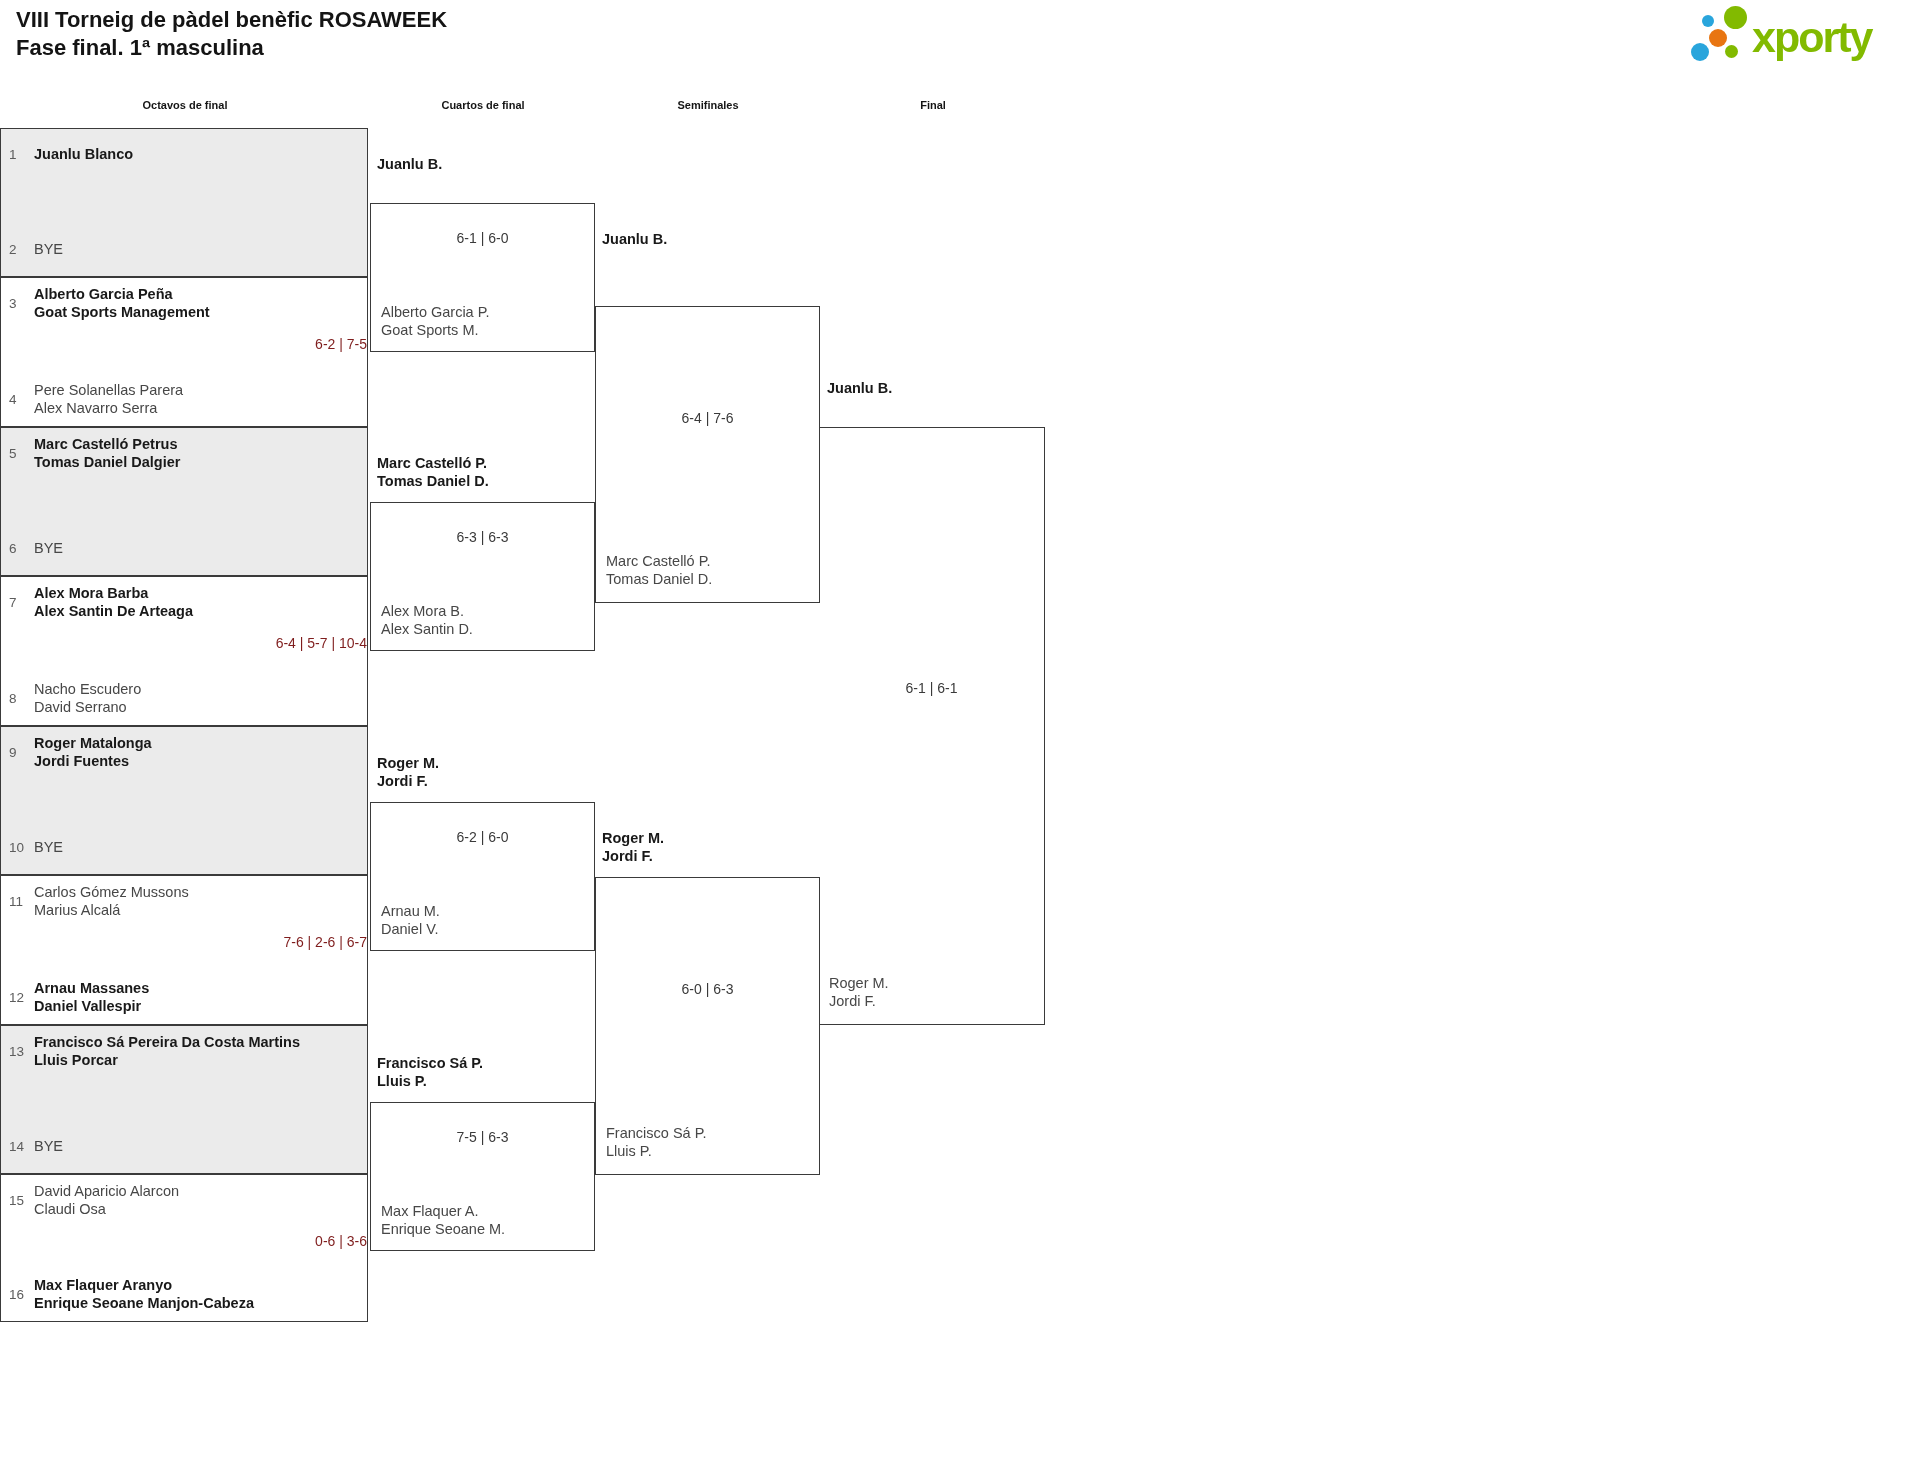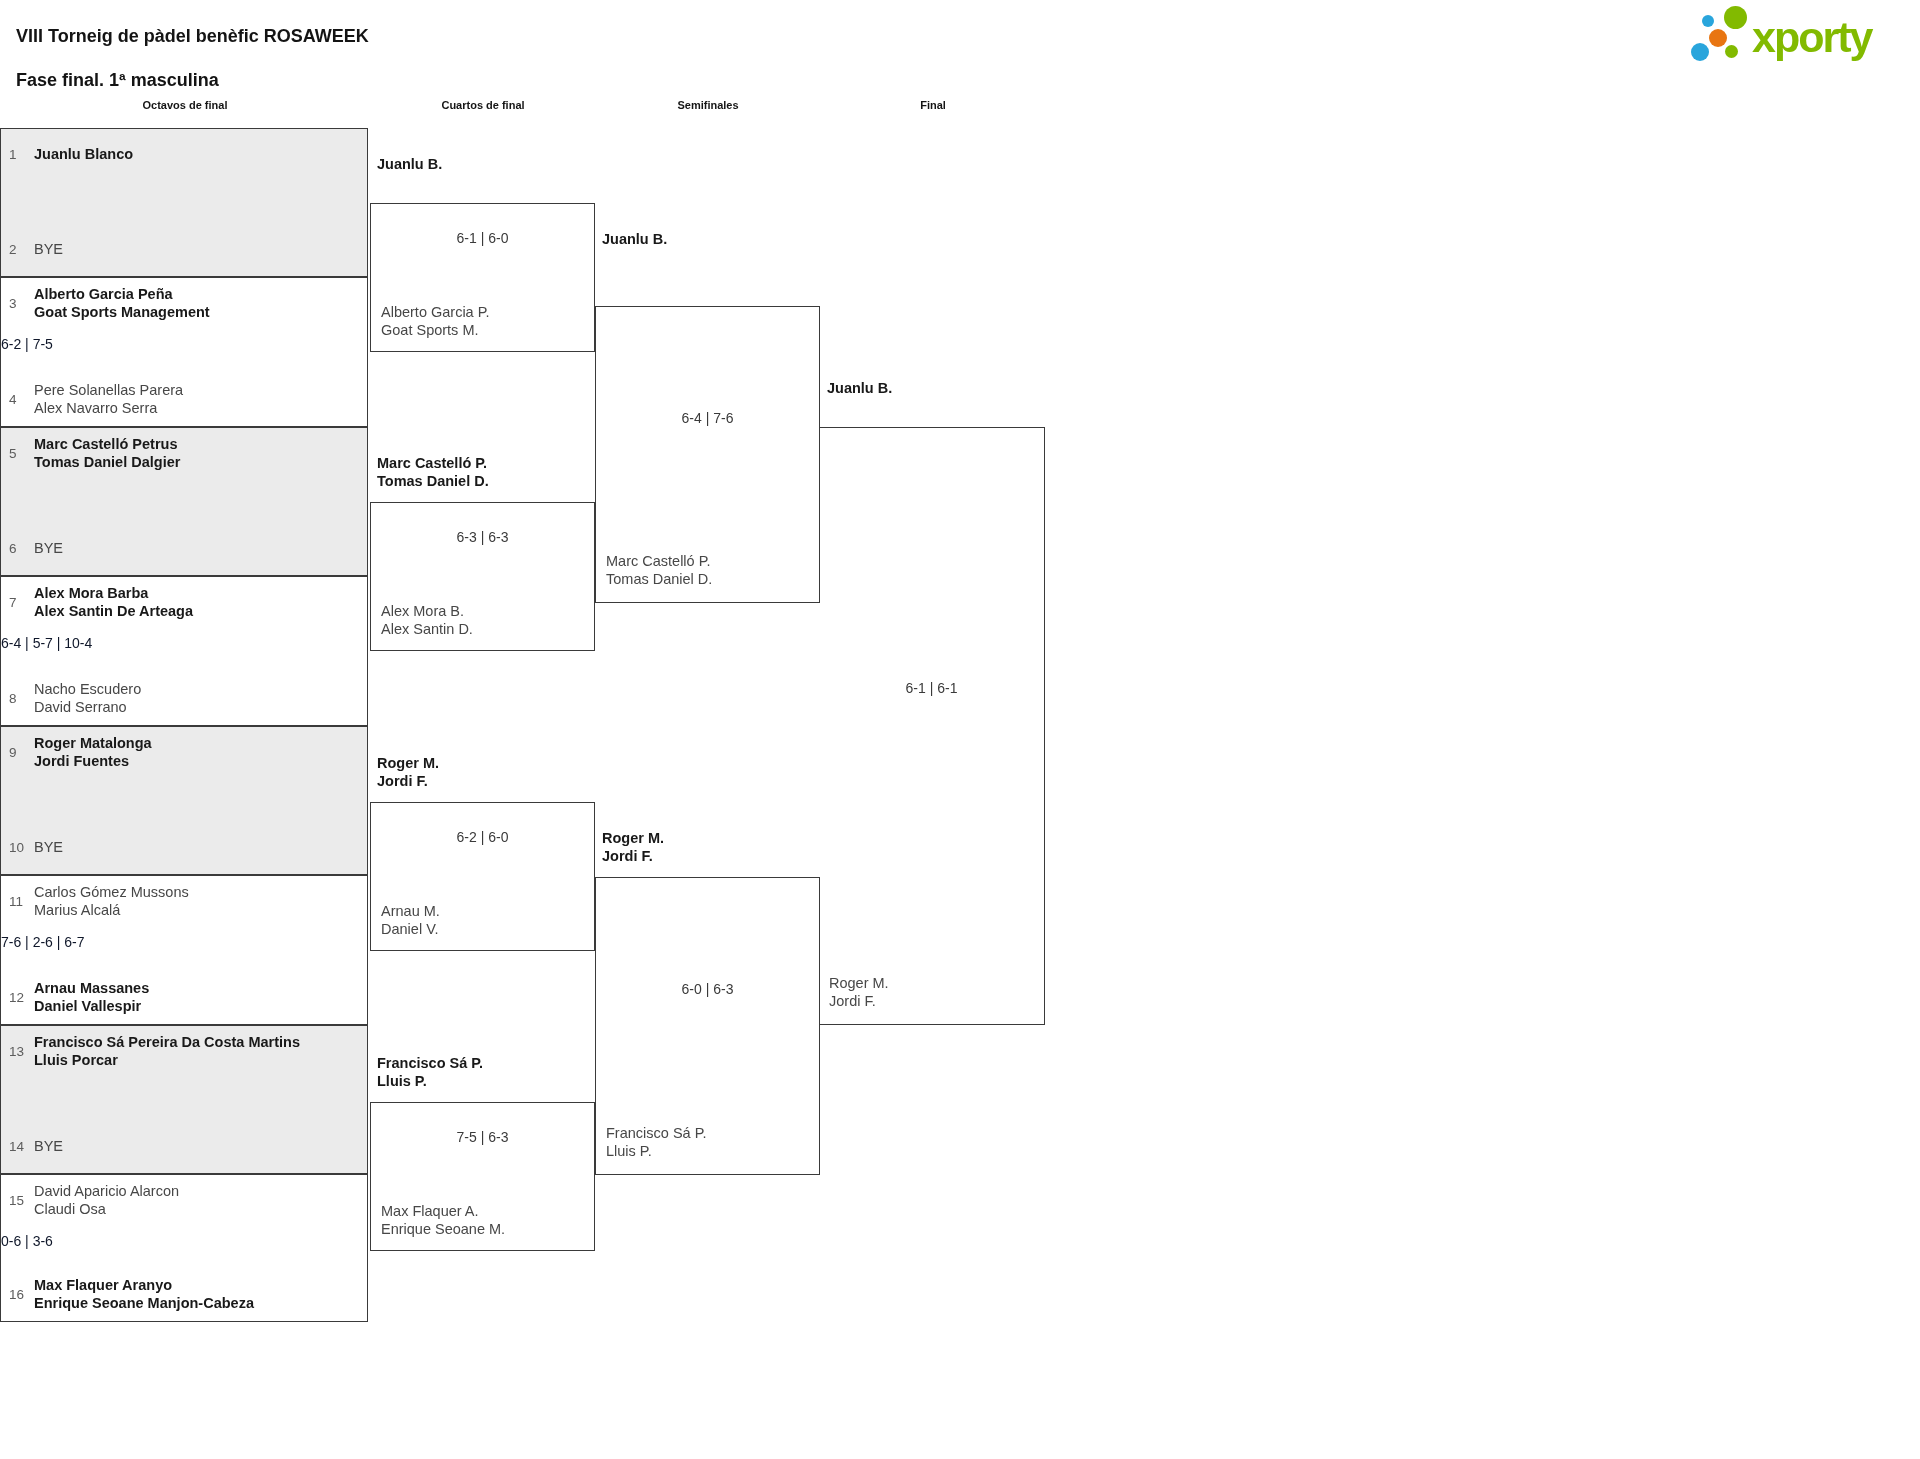--- a/index.html
+++ b/index.html
@@ -1,21 +1,21 @@
 <!DOCTYPE html>
 <html><head>
 <meta charset="utf-8">
 <style>
   html,body{margin:0;padding:0;background:#fff;}
   body{font-family:"Liberation Sans",sans-serif;color:#1a1a1a;}
   #page{position:relative;width:1920px;height:1459px;background:#fff;overflow:hidden;}
 
   
   .title-wrap{position:absolute;left:16px;top:6px;}
-  .title-line{font-size:18px;font-weight:700;line-height:28px;color:#141414;margin-top:16px;}
+  .title-line{font-size:22px;font-weight:700;line-height:28px;color:#141414;}
 
   
   .logo{position:absolute;left:1690px;top:4px;width:226px;height:68px;}
   .dot{position:absolute;border-radius:50%;}
   .logo-text{position:absolute;left:62px;top:8px;font-size:43px;font-weight:700;
              letter-spacing:-2px;line-height:50px;color:#82ba00;}
 
   
   .colhead{position:absolute;top:99px;transform:translateX(-50%);
            font-size:11px;font-weight:700;color:#151515;white-space:nowrap;}
@@ -25,22 +25,22 @@
        border:1.5px solid #3a3a3a;box-sizing:border-box;}
   .oct.bye{background:#ebebeb;}
   .slot{position:absolute;left:8px;right:6px;display:flex;align-items:center;
         gap:7px;min-height:38px;}
   .slot-a{top:6px;}
   .slot-b{bottom:8px;}
   .seed{flex:none;width:18px;font-size:13.5px;color:#5c5c5c;}
   .names{min-width:0;}
   .nm{display:block;font-size:14.5px;line-height:18px;color:#474747;white-space:nowrap;}
   .w .nm, .bold .nm{font-weight:700;color:#191919;}
-  .oscore{position:absolute;left:0;right:0;top:58px;text-align:left;
-          font-size:14px;color:#0f172a;}
+  .oscore{position:absolute;left:0;right:0;top:58px;text-align:right;
+          font-size:14px;color:#7f1d1d;}
 
   
   .box{position:absolute;border:1.5px solid #3a3a3a;box-sizing:border-box;}
   .box.fl{border-left:none;}
   .mscore{position:absolute;left:0;right:0;text-align:center;font-size:14px;color:#3a3a3a;}
   .mloser{position:absolute;left:10px;right:4px;bottom:12px;}
   .sf .mloser{bottom:14px;}
   .fl .mloser{bottom:14px;}
   .wlabel{position:absolute;white-space:nowrap;}
 </style>

